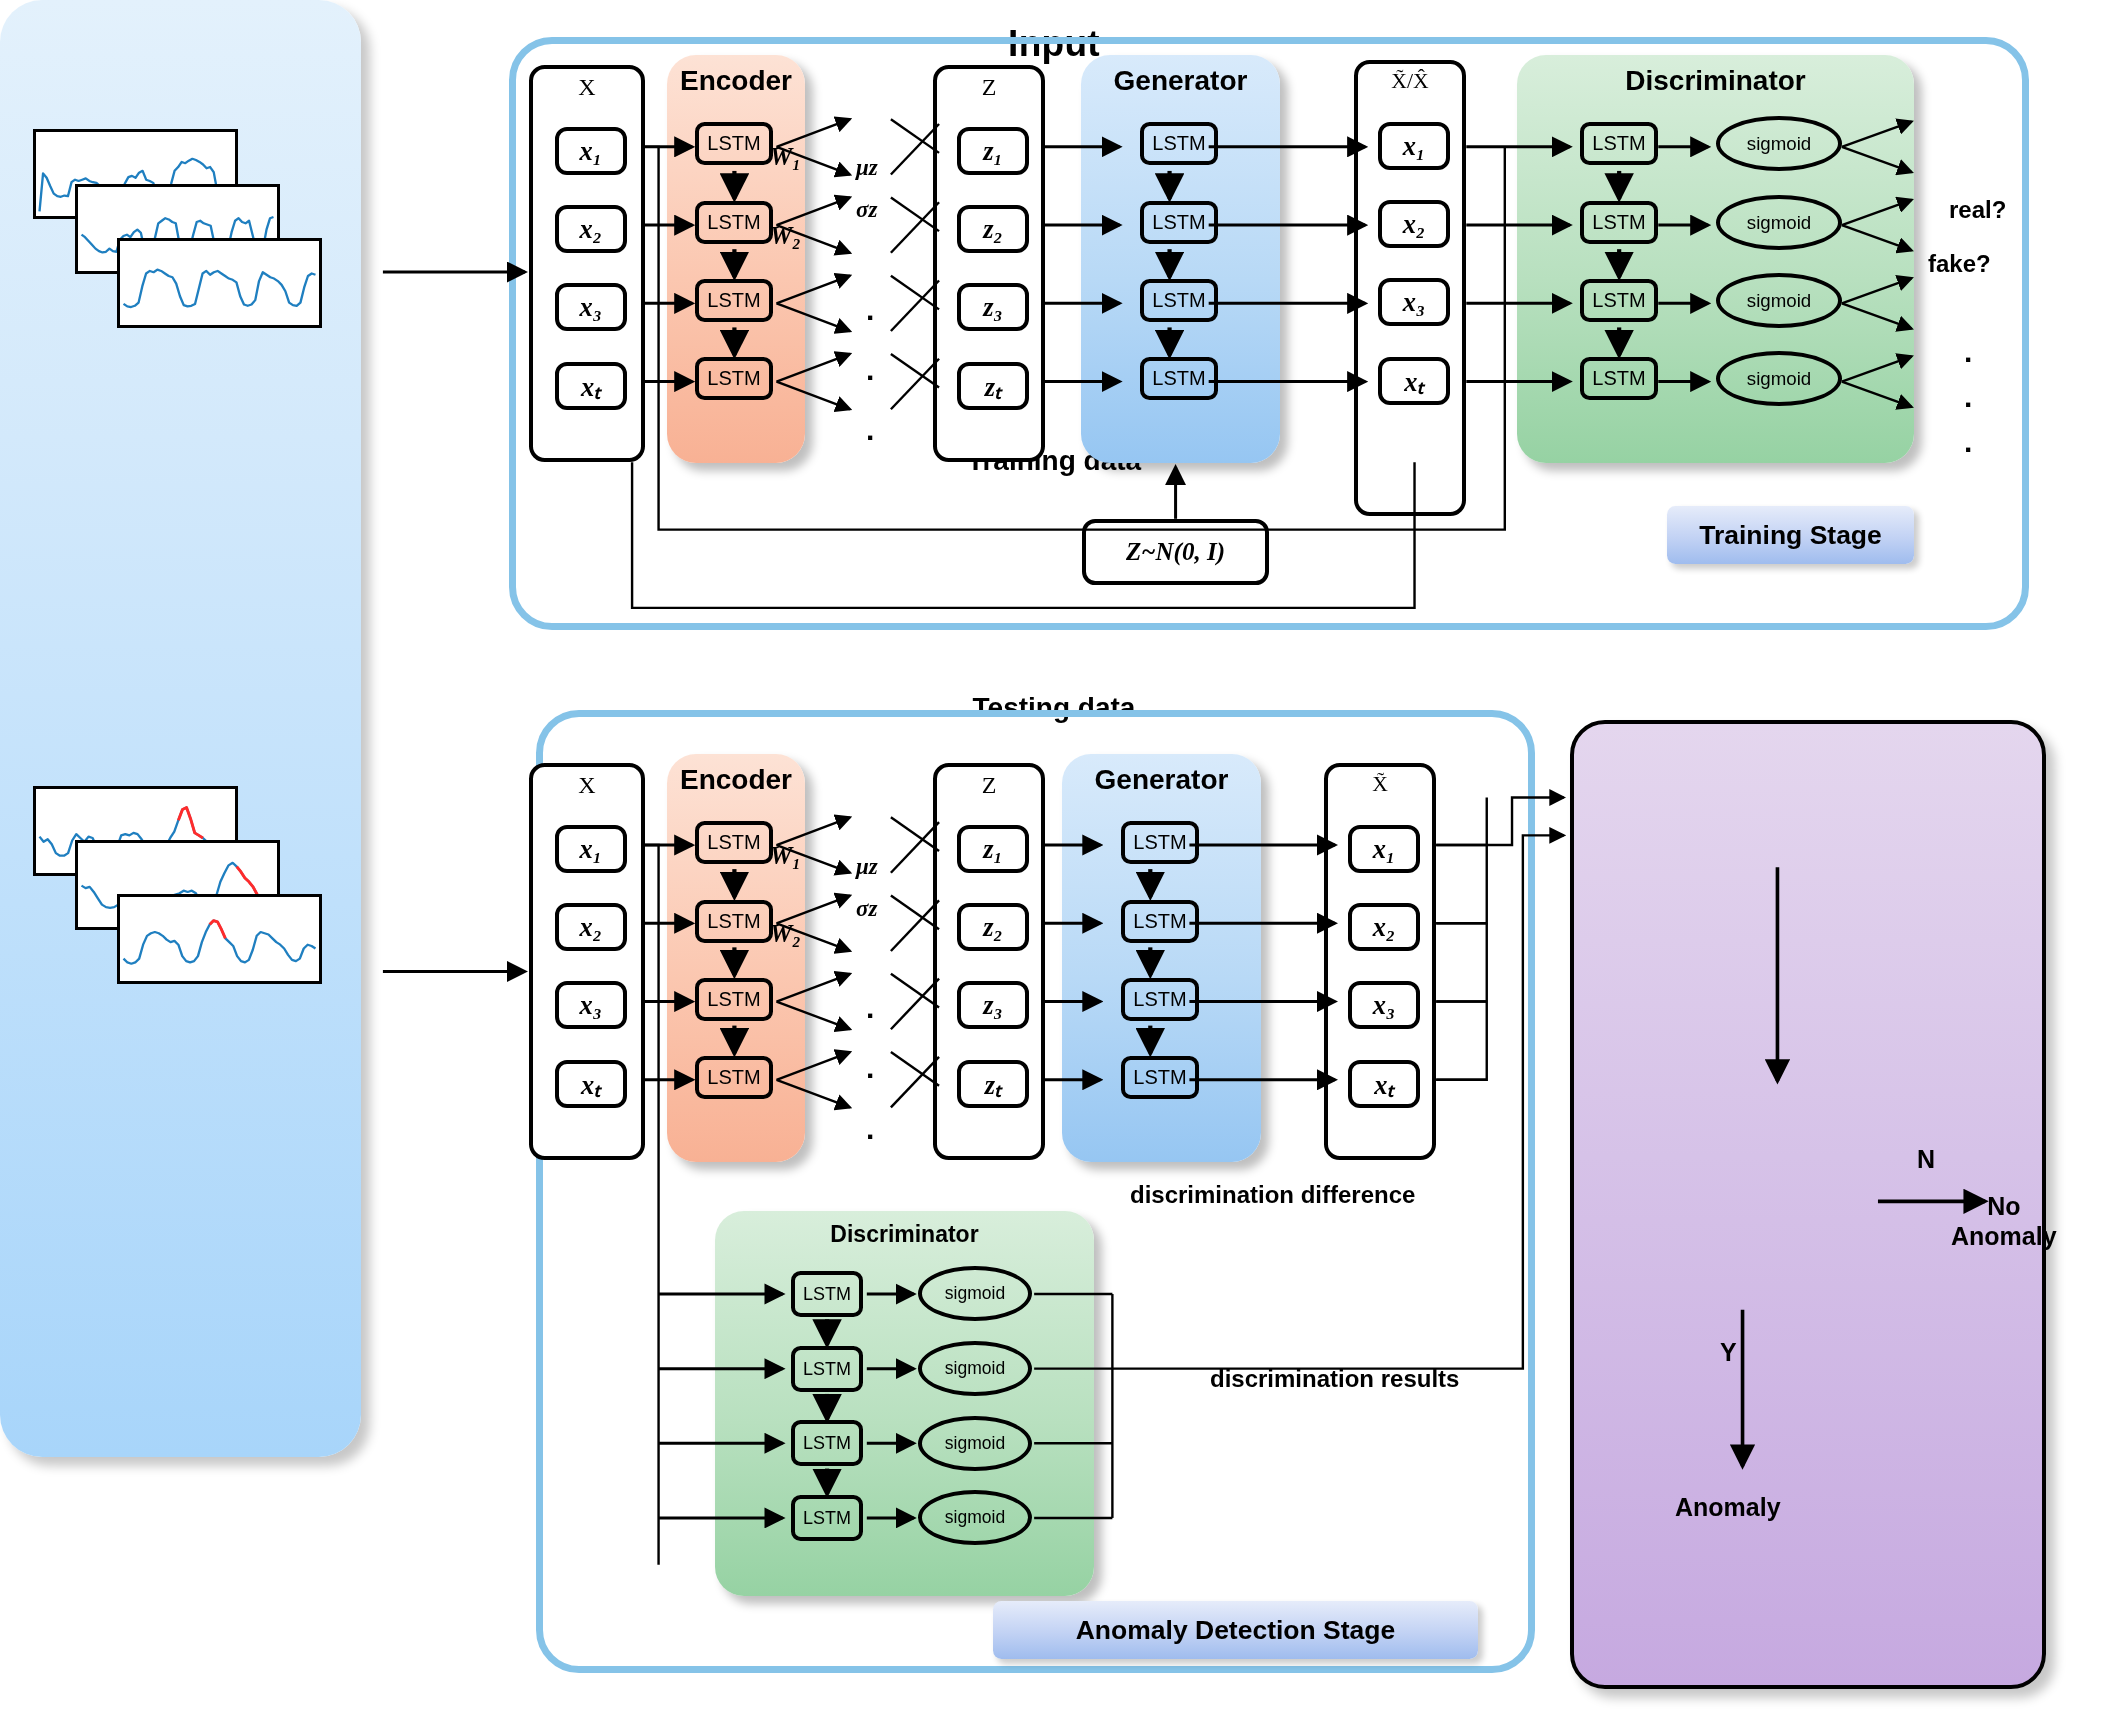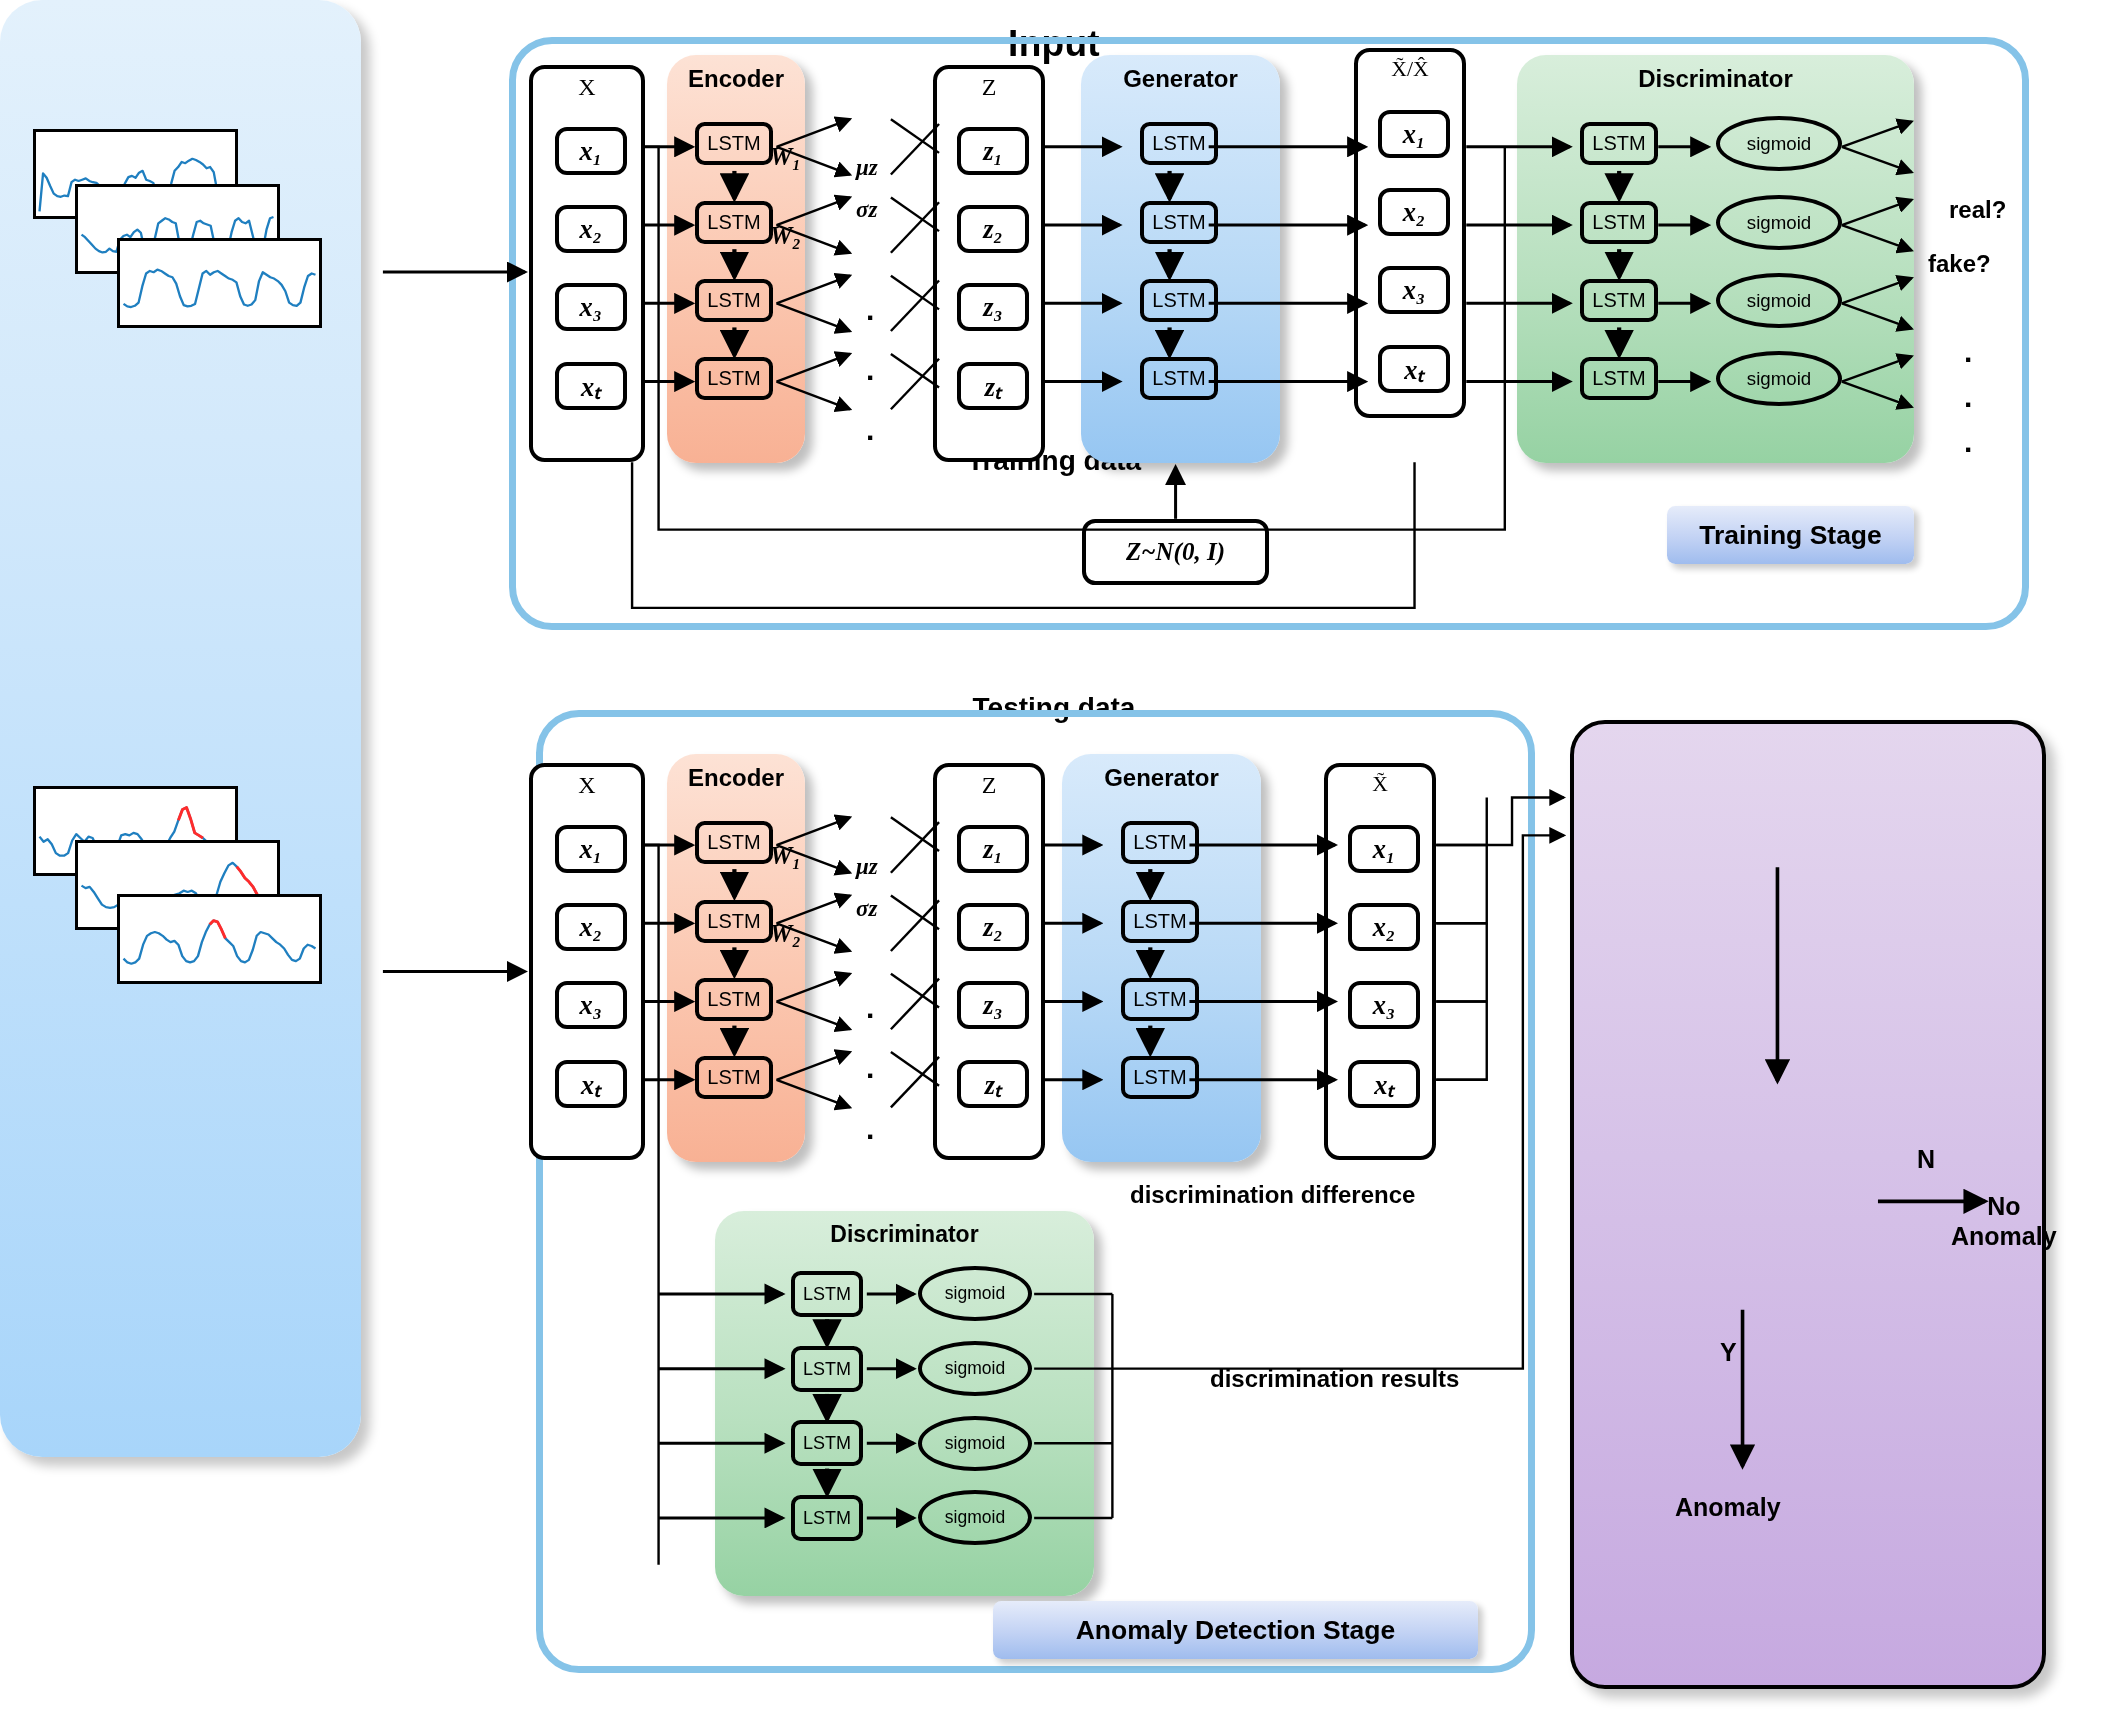--- a/index.html
+++ b/index.html
@@ -54,21 +54,21 @@
   
   .module{
     position:absolute;border-radius:29px;box-sizing:border-box;
     box-shadow:7.8px 7.8px 9.6px rgba(0,0,0,.25);
   }
   .module.enc{background:linear-gradient(180deg,#fde2d5 0%,#fbc7b0 55%,#f8b194 100%);}
   .module.gen{background:linear-gradient(180deg,#d8eafb 0%,#b8d9f6 55%,#96c6f2 100%);margin-left:10px;}
   .module.disc{background:linear-gradient(180deg,#d8eedb 0%,#b8e0bf 55%,#96d2a3 100%);}
   .module-title{
     position:absolute;left:0;top:9.6px;width:100%;text-align:center;
-    font-size:24px;font-weight:700;color:#000;
+    font-size:28px;font-weight:700;color:#000;
   }
   .lstm{
     position:absolute;border:4.2px solid #000;border-radius:9.6px;
     box-sizing:border-box;display:flex;align-items:center;justify-content:center;
     font-size:20px;color:#000;background:transparent;
   }
   .sigmoid{
     position:absolute;border:4.2px solid #000;border-radius:50%;
     box-sizing:border-box;display:flex;align-items:center;justify-content:center;
     font-size:18.7px;color:#000;background:transparent;
@@ -220,21 +220,21 @@
       <span>LSTM</span>
     </div>
   <div class="lstm" style="left:59px;top:224px;width:78px;height:43px;">
       <span>LSTM</span>
     </div>
   <div class="lstm" style="left:59px;top:302px;width:78px;height:43px;">
       <span>LSTM</span>
     </div>
 </div>
 
-<div class="col-box" style="left:1354px;top:48px;width:112px;height:370px;">
+<div class="col-box" style="left:1354px;top:60px;width:112px;height:456px;">
   <div class="col-title" style="font-size:21.7px;">X̃/X̂</div>
   <div class="cell" style="left:20px;top:58px;width:72px;height:48px;">
       <span>x₁</span>
     </div>
   <div class="cell" style="left:20px;top:136px;width:72px;height:48px;">
       <span>x₂</span>
     </div>
   <div class="cell" style="left:20px;top:214px;width:72px;height:48px;">
       <span>x₃</span>
     </div>

